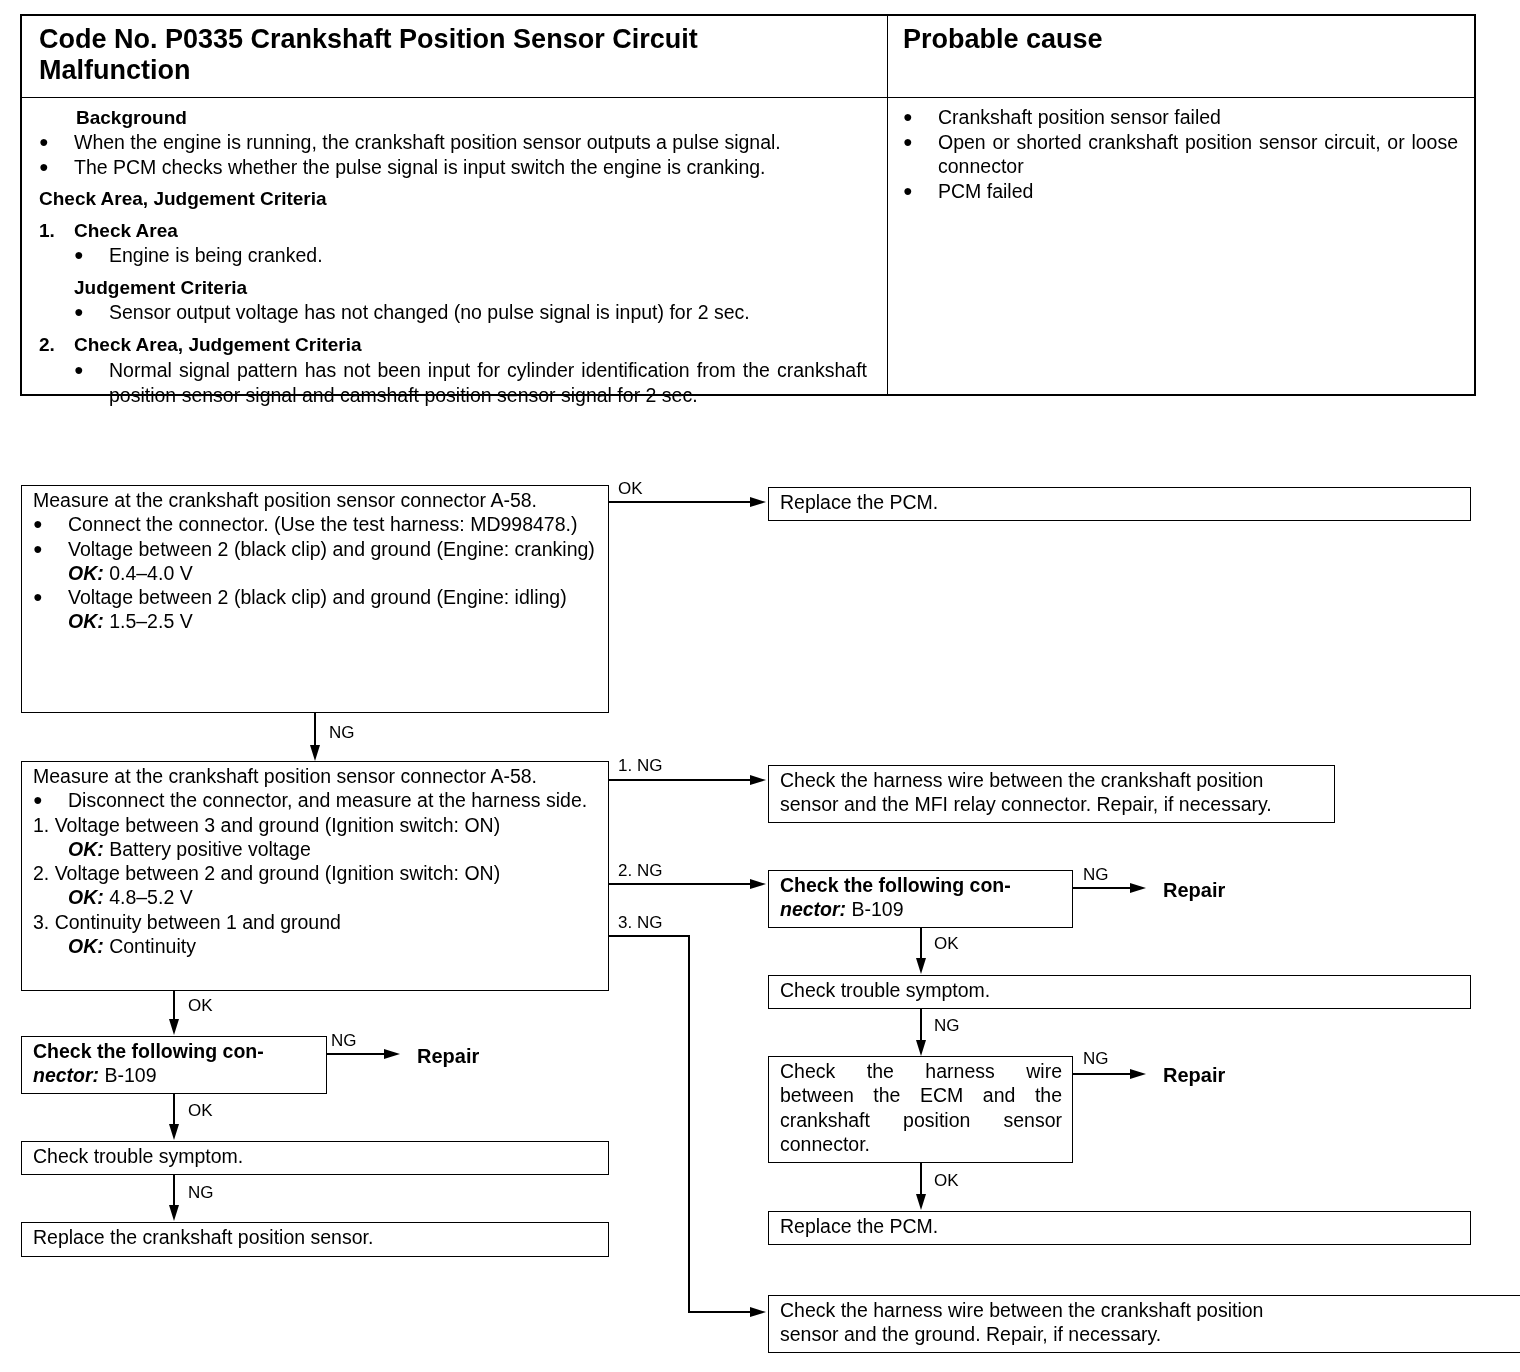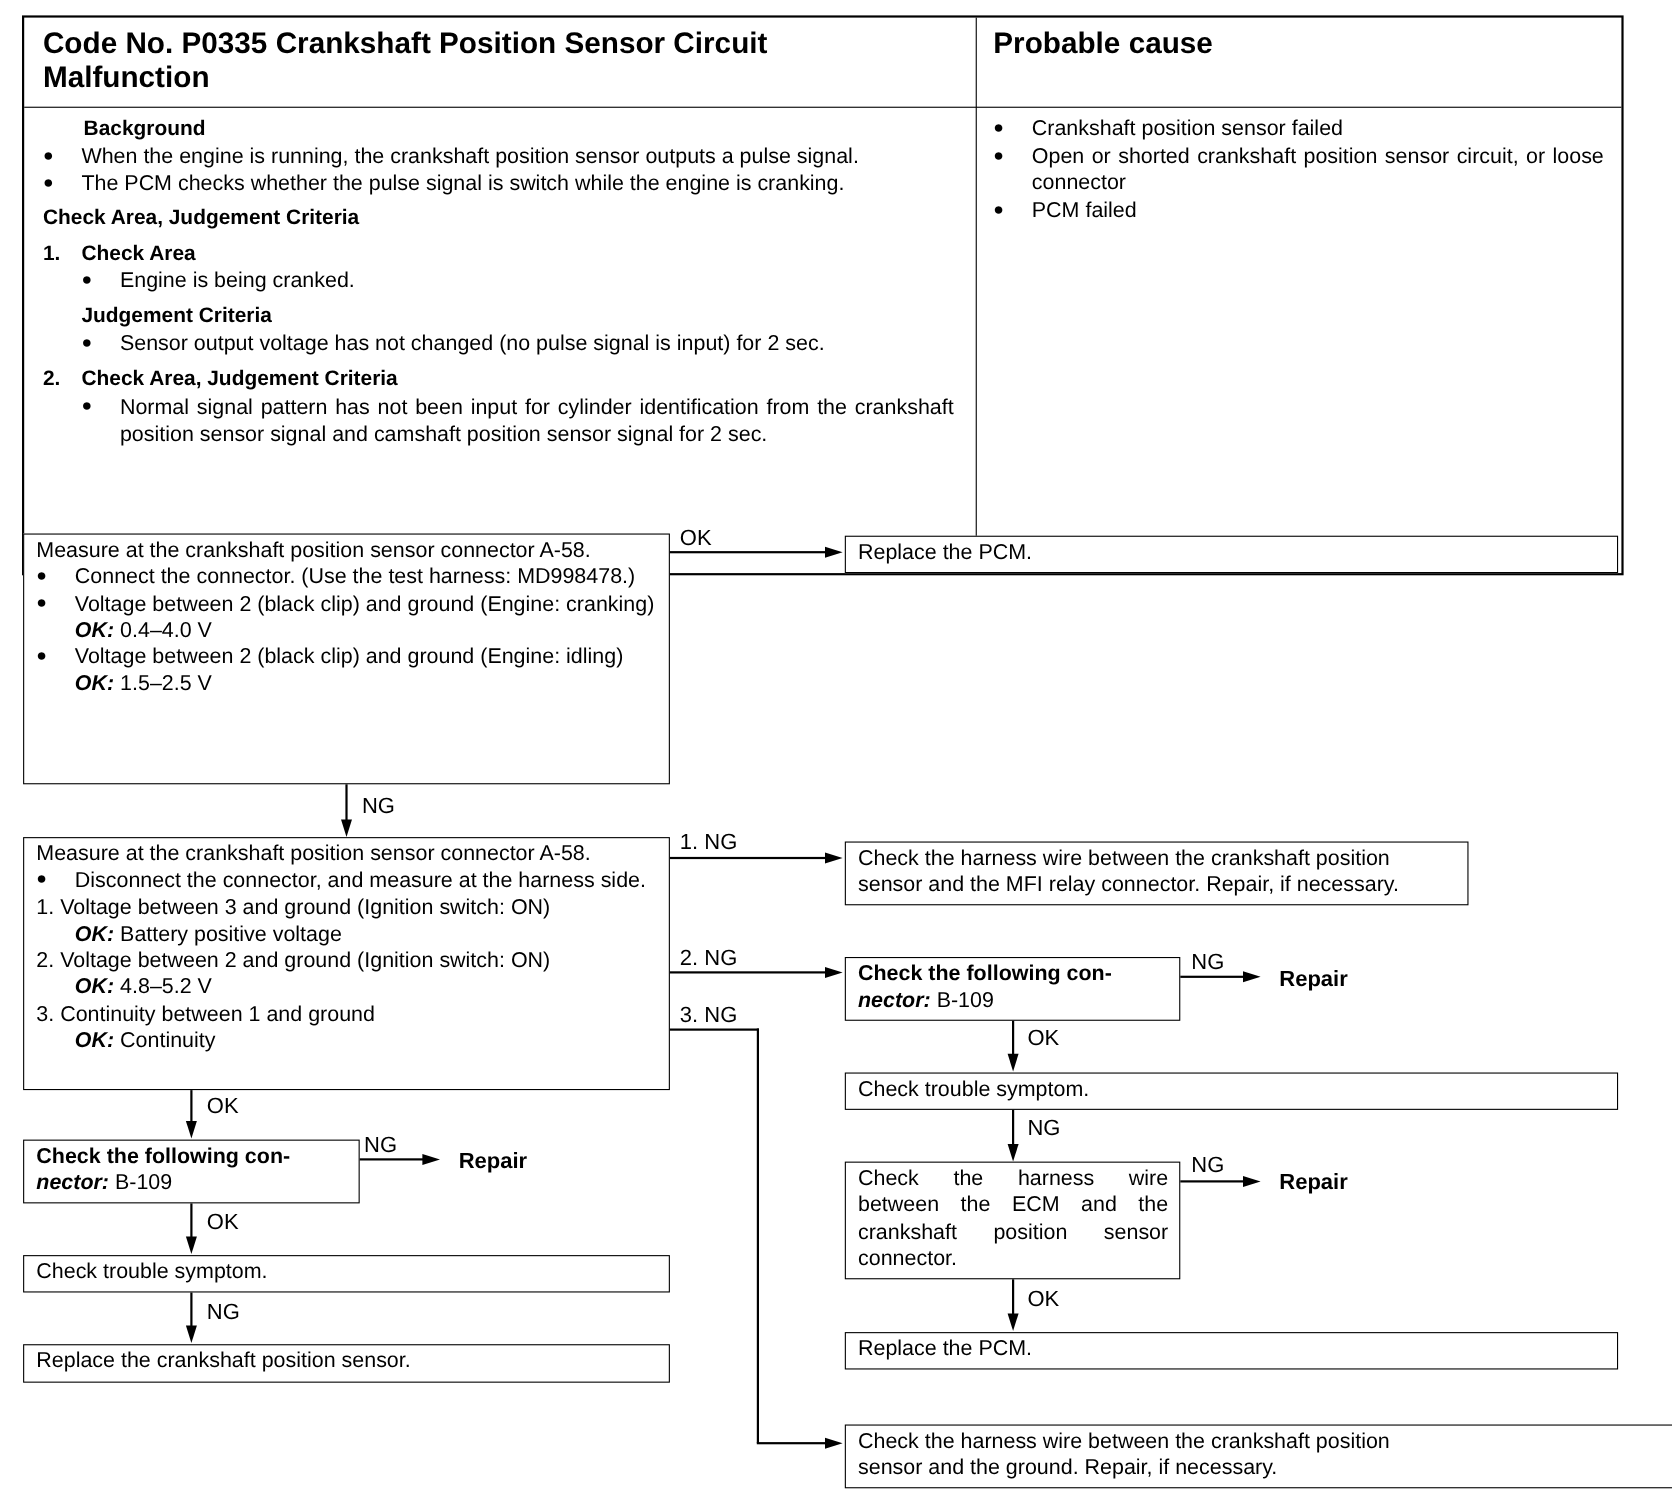--- a/index.html
+++ b/index.html
@@ -1,32 +1,32 @@
 <!DOCTYPE html>
 <html><head>
 <meta charset="utf-8">
 <style>
   html, body { margin: 0; padding: 0; background: #ffffff; }
   body { width: 1520px; height: 1372px; position: relative; overflow: hidden;
          font-family: "Liberation Sans", sans-serif; color: #000; }
   
-  .tbl { position: absolute; left: 20px; top: 14px; width: 1456px; height: 509px;
+  .tbl { position: absolute; left: 20px; top: 14px; width: 1456px; height: 382px;
          border: 2px solid #000; box-sizing: border-box; }
   .tbl .vdiv { position: absolute; left: 865px; top: 0; bottom: 0; width: 0; border-left: 1px solid #000; }
   .tbl .hdiv { position: absolute; left: 0; right: 0; top: 81px; height: 0; border-top: 1px solid #000; }
   .title { position: absolute; font-weight: bold; font-size: 27px; line-height: 31px; }
   .sec-h { position: absolute; font-weight: bold; font-size: 19px; line-height: 24px; }
   .txt { position: absolute; font-size: 19.5px; line-height: 24.5px; }
   .justify { text-align: justify; text-align-last: left; }
   
   .box { position: absolute; border: 1.5px solid #000; box-sizing: border-box; background: #fff;
          font-size: 19.5px; line-height: 24.3px; padding: 2px 10px 0 11px; }
   .box b { font-weight: bold; font-style: italic; }
   .line { position: absolute; background: #000; }
-  .lbl { position: absolute; font-size: 20px; line-height: 22px; }
+  .lbl { position: absolute; font-size: 17px; line-height: 22px; }
   .repair { position: absolute; font-size: 20px; font-weight: bold; line-height: 22px; }
   .arr-r { position: absolute; width: 0; height: 0; border-top: 5px solid transparent;
            border-bottom: 5px solid transparent; border-left: 16px solid #000; }
   .arr-d { position: absolute; width: 0; height: 0; border-left: 5px solid transparent;
            border-right: 5px solid transparent; border-top: 16px solid #000; }
   .row { display: flex; }
   .row .bm { width: 35px; flex: none; font-size: 16px; }
   .row .bt { flex: 1; }
 </style>
 </head>
@@ -43,21 +43,21 @@
   <div class="title" style="left:881px; top:8px;">Probable cause</div>
 
   <div class="sec-h" style="left:17px; top:90px;margin-left:37px;">Background</div>
   <div class="txt" style="left:17px; top:114px; width:835px;">
     <div class="row">
         <span class="bm">●</span>
         <span class="bt">When the engine is running, the crankshaft position sensor outputs a pulse signal.</span>
       </div>
     <div class="row">
         <span class="bm">●</span>
-        <span class="bt">The PCM checks whether the pulse signal is switch while the engine is cranking.</span>
+        <span class="bt">The PCM checks whether the pulse signal is input switch the engine is cranking.</span>
       </div>
   </div>
 
   <div class="sec-h" style="left:17px; top:171px;">Check Area, Judgement Criteria</div>
 
   <div class="sec-h" style="left:17px; top:203px;">1.</div>
   <div class="sec-h" style="left:52px; top:203px;">Check Area</div>
   <div class="txt" style="left:52px; top:227px; width:800px;">
     <div class="row">
         <span class="bm">●</span>

